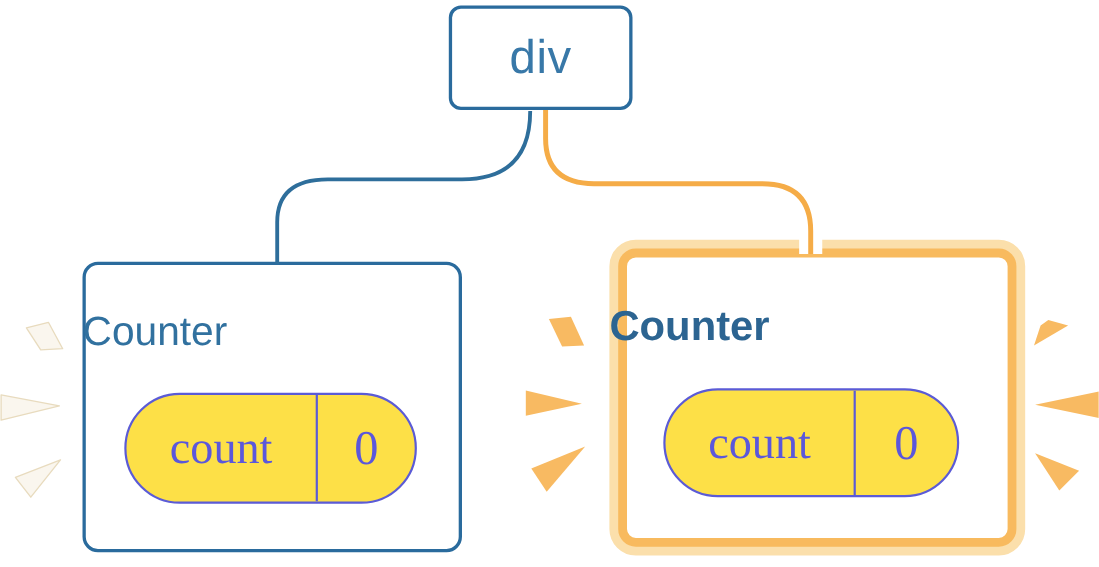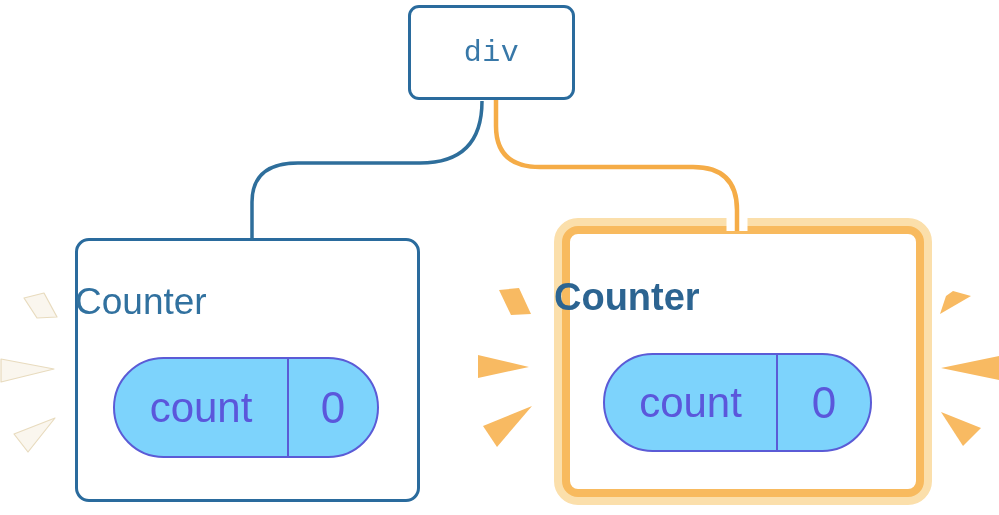--- a/index.html
+++ b/index.html
@@ -26,24 +26,23 @@
     left: 408px; top: 5px; width: 167px; height: 95px;
     background: #ffffff;
     border: 3px solid #2A6B9D;
     border-radius: 11px;
     display: flex; align-items: center; justify-content: center;
     z-index: 4;
     box-sizing: border-box;
   }
   .root-node .label {
     color: #3878A8;
-    font-size: 30px;
+    font-size: 43px;
     font-weight: 500;
     letter-spacing: 0.5px;
-    font-family: Liberation Mono, monospace;
   }
 
   
   .card-left {
     left: 75px; top: 238px; width: 345px; height: 264px;
     background: #ffffff;
     border: 3px solid #2A6B9D;
     border-radius: 14px;
     z-index: 2;
     box-sizing: border-box;
@@ -77,24 +76,25 @@
   .counter-title.right {
     left: 554px; top: 276px; width: 378px;
     color: #2C6491; font-size: 38px; font-weight: 700;
   }
 
   
   .state-pill {
     display: flex;
     border: 2.5px solid #5B5BD6;
     border-radius: 60px;
-    background: #7dd3fc;
+    background: #fde047;
     box-sizing: border-box;
     z-index: 6;
     overflow: hidden;
+    font-family: Liberation Serif, serif;
   }
   .state-pill .key-cell {
     flex: 1 1 auto;
     display: flex; align-items: center; justify-content: center;
     border-right: 2.5px solid #5B5BD6;
     color: #5B57DB;
     font-size: 42px;
   }
   .state-pill .value-cell {
     display: flex; align-items: center; justify-content: center;

